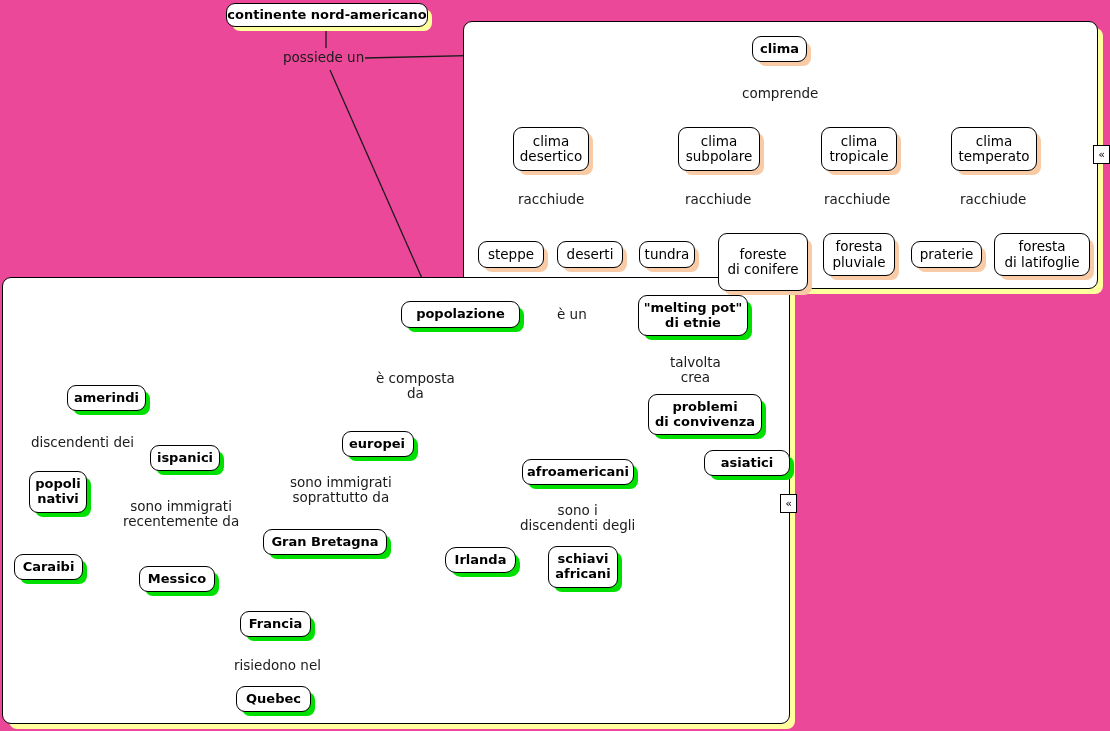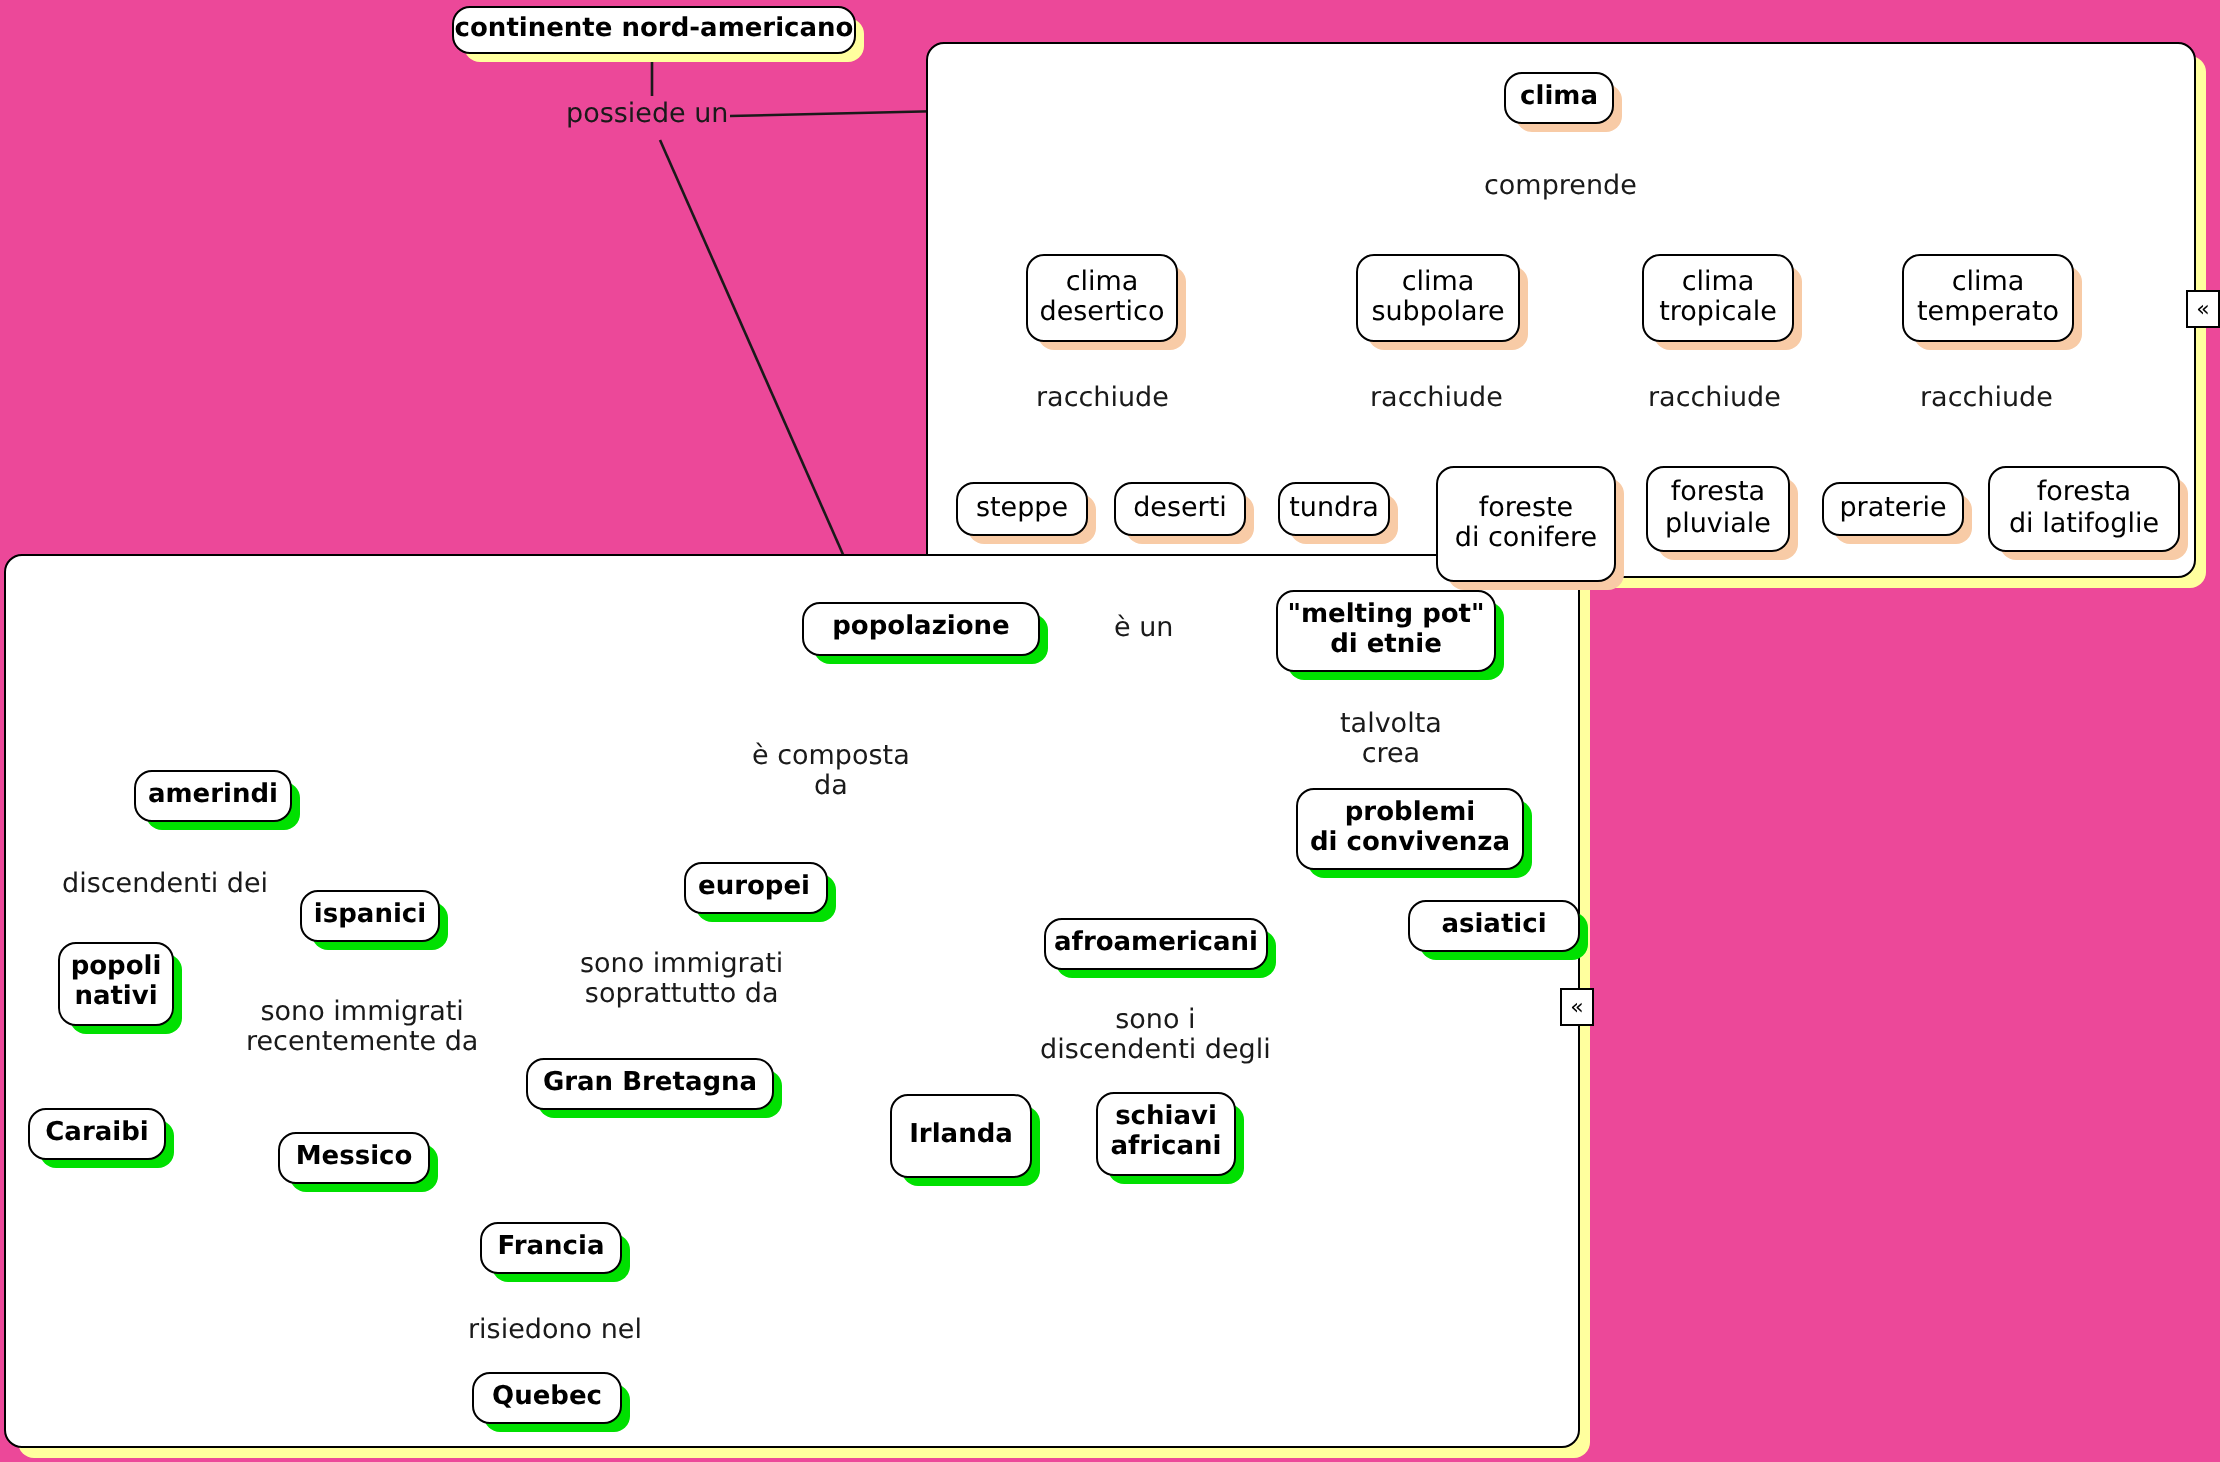--- a/index.html
+++ b/index.html
@@ -113,21 +113,21 @@
 di convivenza</span></div>
       <div class="node sh-green n-bold" style="left: 704px; top: 450px; width: 86px; height: 26px;"><span>asiatici</span></div>
       <div class="node sh-green n-bold" style="left: 67px; top: 385px; width: 79px; height: 26px;"><span>amerindi</span></div>
       <div class="node sh-green n-bold" style="left: 29px; top: 471px; width: 58px; height: 42px;"><span>popoli
 nativi</span></div>
       <div class="node sh-green n-bold" style="left: 150px; top: 445px; width: 70px; height: 26px;"><span>ispanici</span></div>
       <div class="node sh-green n-bold" style="left: 14px; top: 554px; width: 69px; height: 26px;"><span>Caraibi</span></div>
       <div class="node sh-green n-bold" style="left: 139px; top: 566px; width: 76px; height: 26px;"><span>Messico</span></div>
       <div class="node sh-green n-bold" style="left: 342px; top: 431px; width: 72px; height: 26px; justify-content: flex-end;"><span>europei</span></div>
       <div class="node sh-green n-bold" style="left: 263px; top: 529px; width: 124px; height: 26px;"><span>Gran Bretagna</span></div>
-      <div class="node sh-green n-bold" style="left: 445px; top: 547px; width: 71px; height: 42px;"><span>Irlanda</span></div>
+      <div class="node sh-green n-bold" style="left: 445px; top: 547px; width: 71px; height: 26px; border-radius: 11px;"><span>Irlanda</span></div>
       <div class="node sh-green n-bold" style="left: 240px; top: 611px; width: 71px; height: 26px;"><span>Francia</span></div>
       <div class="node sh-green n-bold" style="left: 236px; top: 686px; width: 75px; height: 26px;"><span>Quebec</span></div>
       <div class="node sh-green n-bold" style="left: 522px; top: 459px; width: 112px; height: 26px;"><span>afroamericani</span></div>
       <div class="node sh-green n-bold" style="left: 548px; top: 546px; width: 70px; height: 42px;"><span>schiavi
 africani</span></div>
     </div>
   <div id="label-layer">
       <div class="lbl" style="left: 283px; top: 50px;">possiede un</div>
       <div class="lbl" style="left: 742px; top: 86px;">comprende</div>
       <div class="lbl" style="left: 518px; top: 192px;">racchiude</div>

